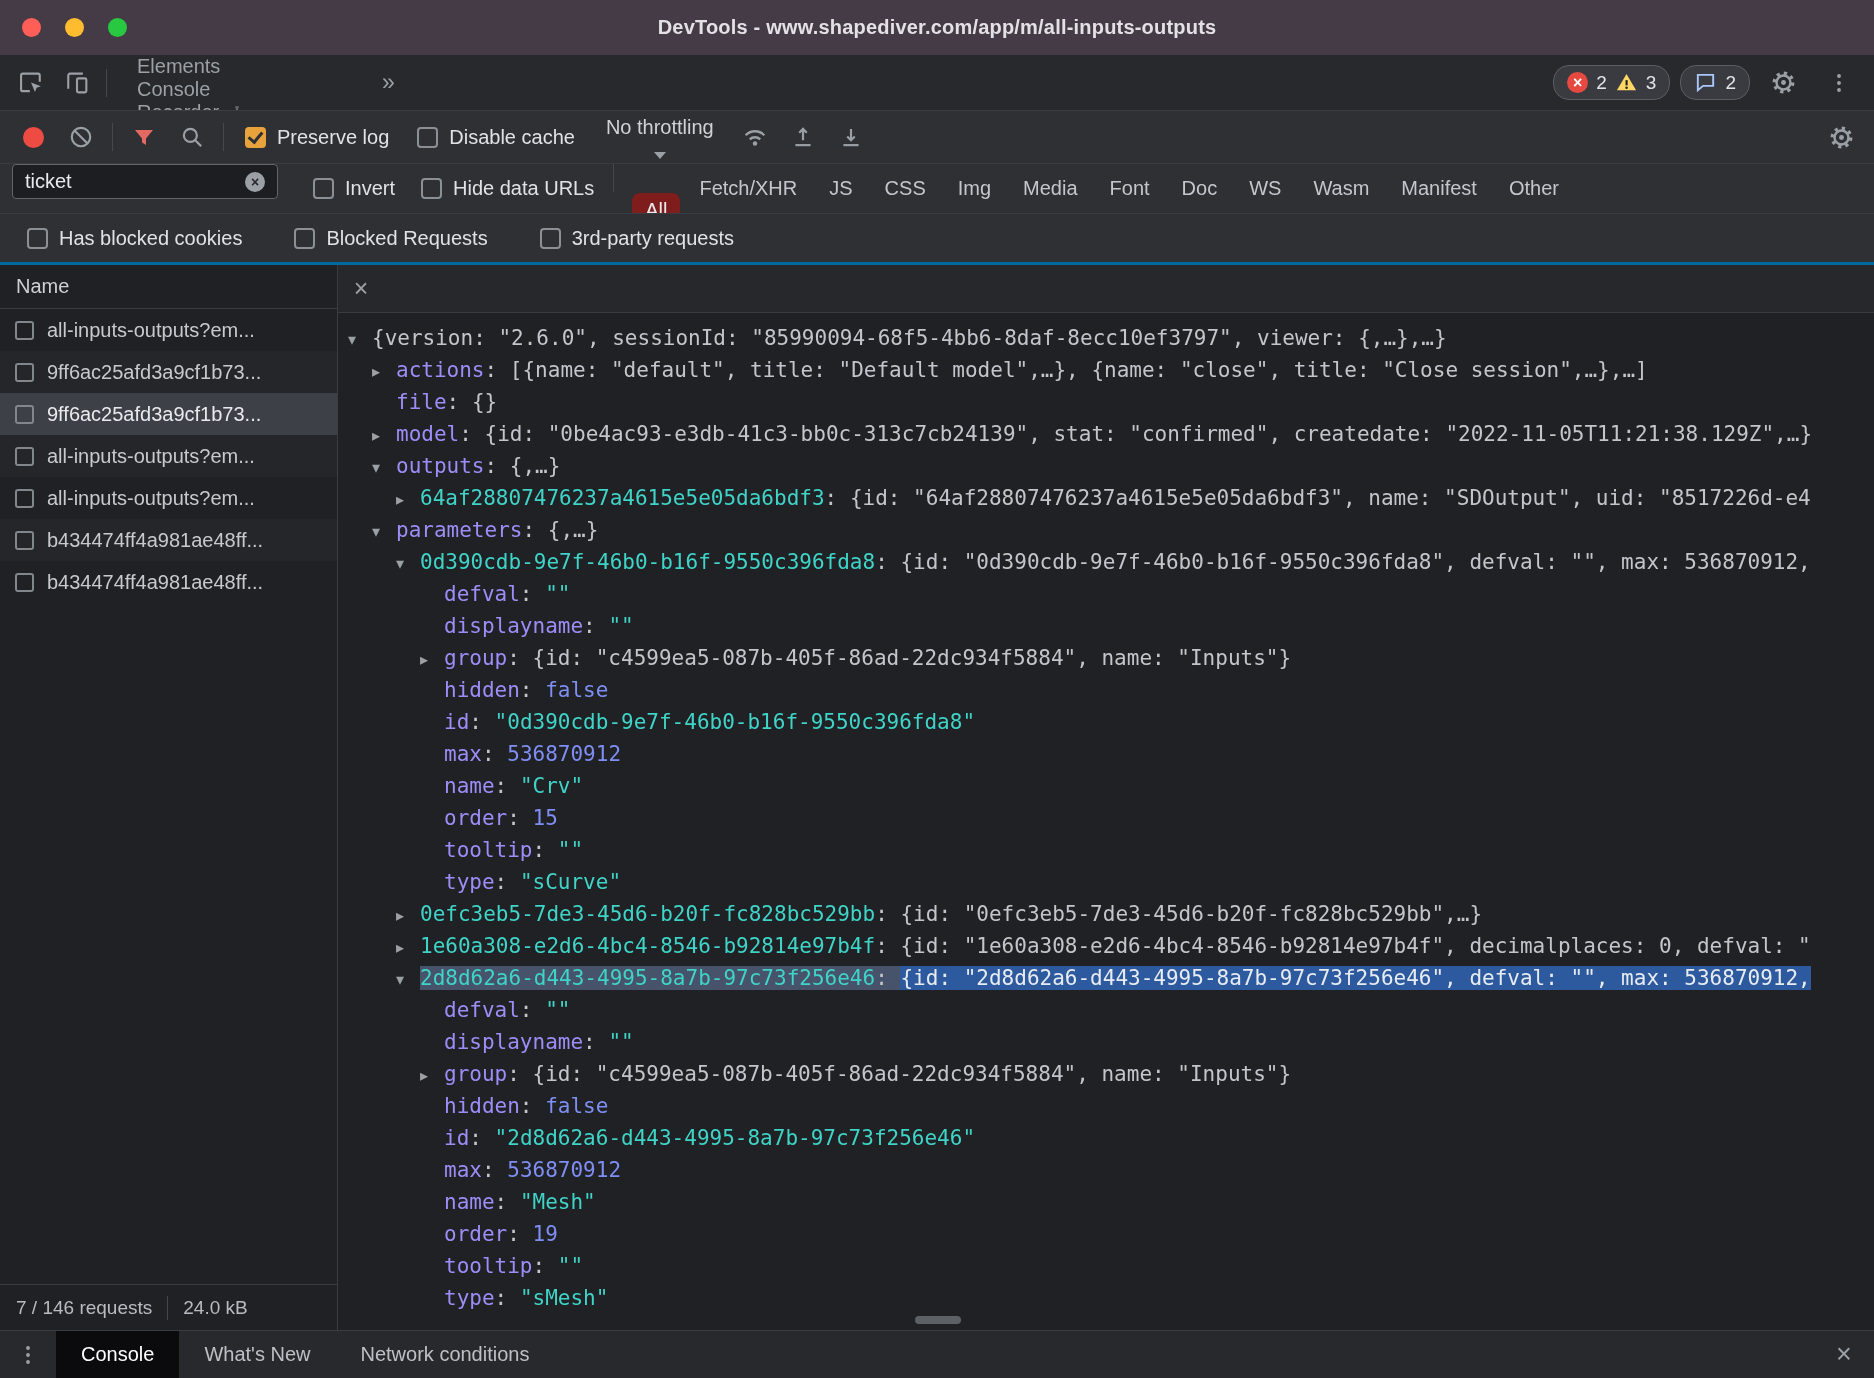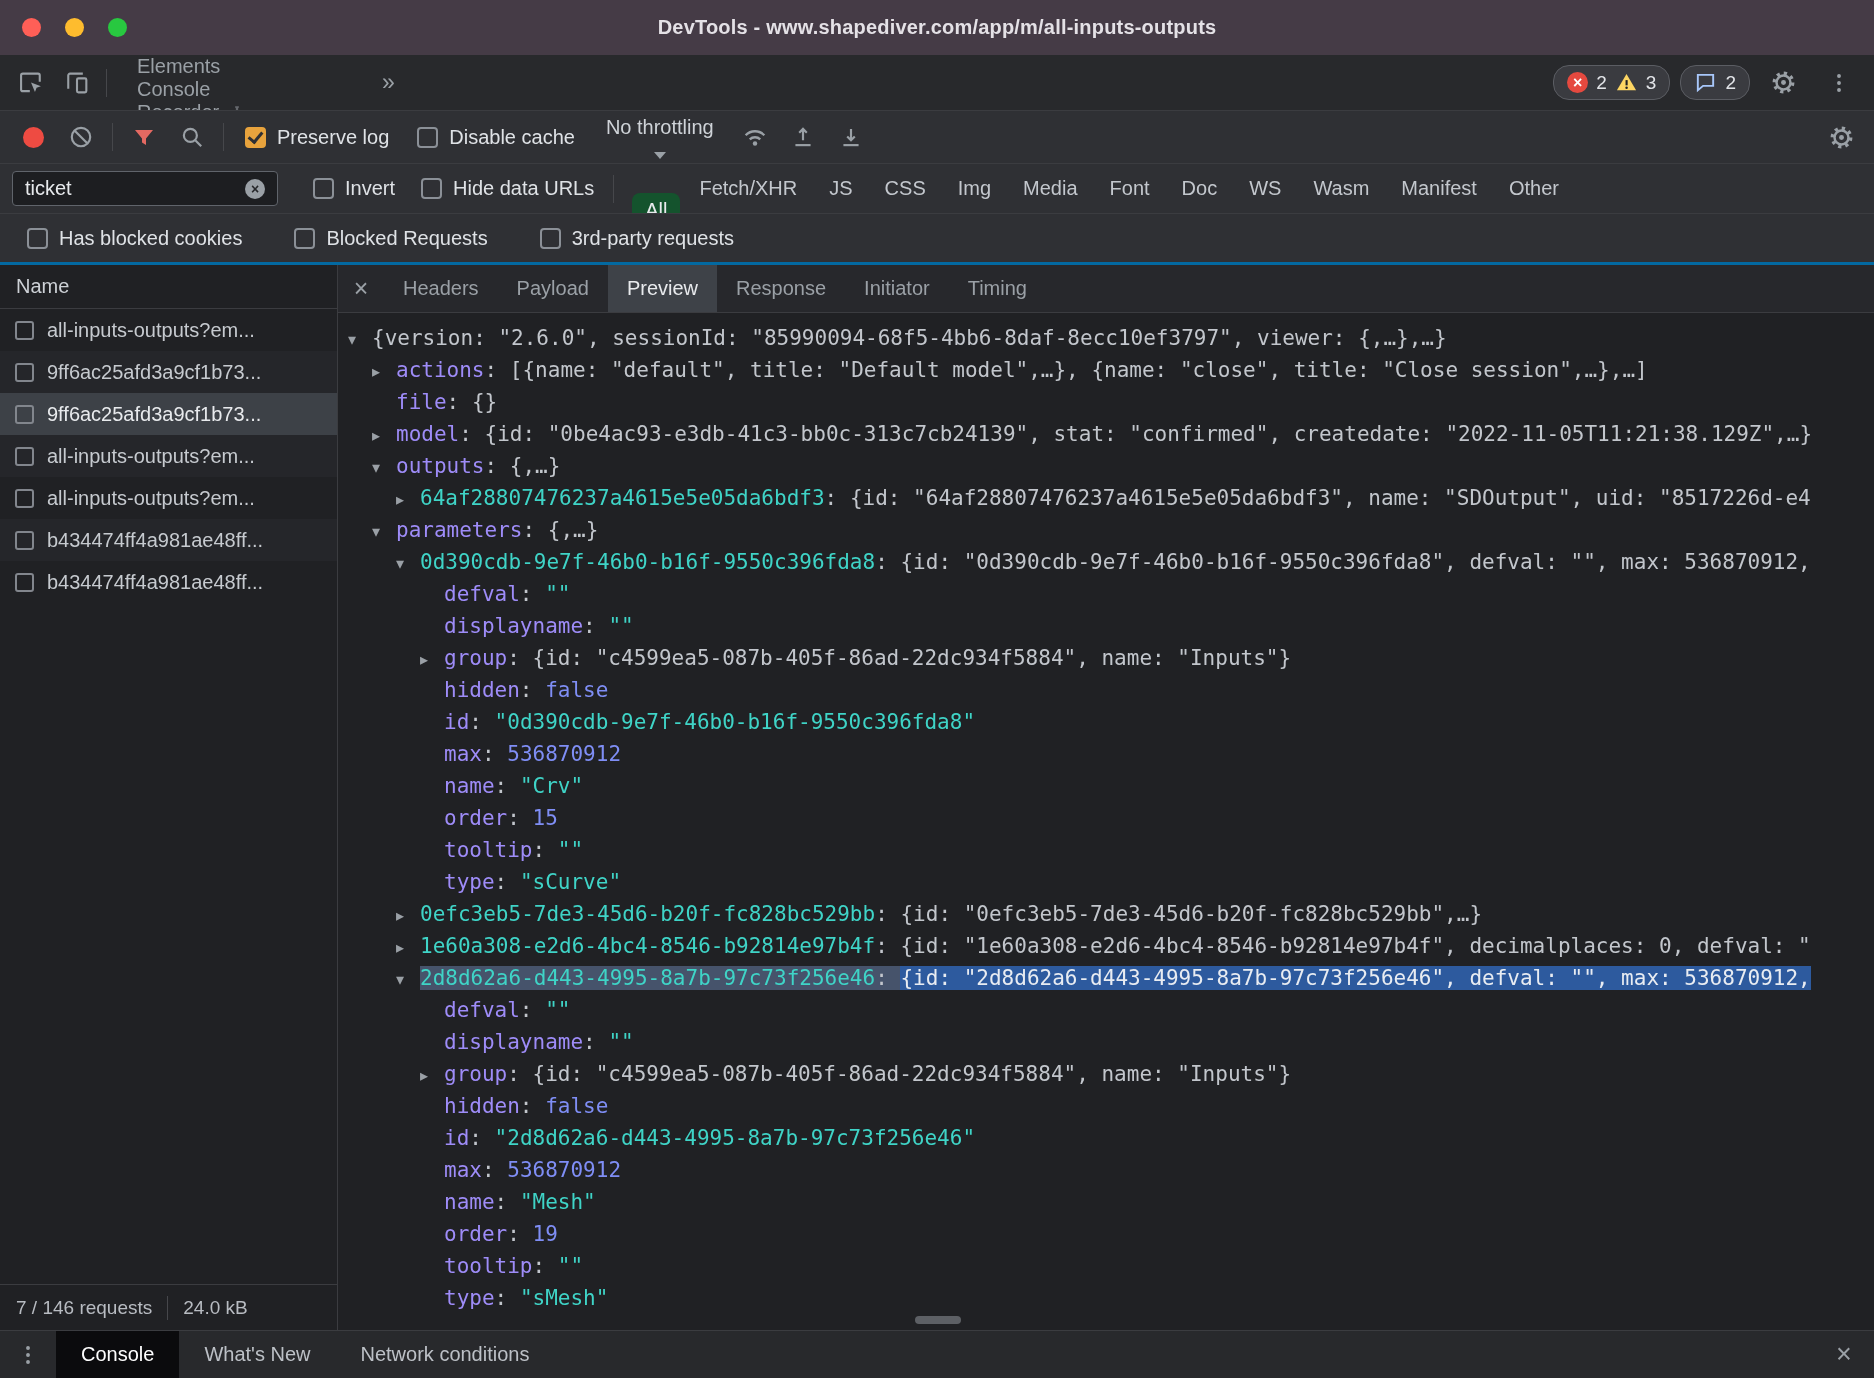--- a/index.html
+++ b/index.html
@@ -33,27 +33,27 @@
   .funnel-path { fill: var(--funnel-red, #e46962); }
   .cb-item { display: flex; align-items: center; gap: 11px; padding: 0 13px; font-size: 20px; color: #dfe2e6; white-space: nowrap; }
   .checkbox { width: 21px; height: 21px; border: 2.5px solid #8b9097; border-radius: 4px; flex: 0 0 auto; display: flex; align-items: center; justify-content: center; background: transparent; }
   .checkbox.checked { background: var(--checkbox-accent, #e8a33d); border-color: var(--checkbox-accent, #e8a33d); }
   .checkbox.checked::after { content: ""; width: 6px; height: 11px; border: solid #2f3034; border-width: 0 3px 3px 0; transform: rotate(40deg); margin-top: -3px; }
   .throttle { display: flex; align-items: center; gap: 13px; padding: 0 16px; font-size: 20px; color: #cfd3d8; white-space: nowrap; flex-direction: column; }
   .caret { width: 0; height: 0; border-left: 6px solid transparent; border-right: 6px solid transparent; border-top: 7px solid #9aa0a6; }
   .flex-spacer { flex: 1; }
 
   
-  .filter-row { height: 50px; flex: 0 0 50px; background: #2f3034; border-top: 1px solid #3b3c40; display: flex; align-items: center; padding: 0 12px; }
+  .filter-row { height: 50px; flex: 0 0 50px; background: #2f3034; border-top: 1px solid #3b3c40; display: flex; padding: 0 12px; }
   .filter-input { width: 266px; height: 35px; background: #1d1e21; border: 1px solid #60646b; border-radius: 4px; display: flex; align-items: center; padding: 0 12px; margin-right: 22px; flex: 0 0 266px; }
   .filter-text { font-size: 20px; color: #e8eaed; }
   .clear-circle { margin-left: auto; width: 20px; height: 20px; border-radius: 50%; background: #9aa0a6; color: #26272a; font-size: 14px; font-weight: 700; display: flex; align-items: center; justify-content: center; }
   .chips { display: flex; align-items: center; gap: 6px; margin-left: 12px; }
   .chip { font-size: 20px; color: #c3c7cd; padding: 6px 13px; border-radius: 8px; white-space: nowrap; }
-  .chip.selected { background: #14532d; color: #e8eaed; margin-top: 44px; }
+  .chip.selected { background: #7f1d1d; color: #e8eaed; margin-top: 44px; }
   .filter-row2 { height: 49px; flex: 0 0 49px; background: #2f3034; border-top: 1px solid #3b3c40; display: flex; align-items: center; padding: 0 14px; gap: 26px; }
 
   
   .content { flex: 1; display: flex; min-height: 0; border-top: 3px solid #0369a1; }
   .left-panel { width: 338px; flex: 0 0 338px; border-right: 1px solid #3b3c40; display: flex; flex-direction: column; background: #202124; }
   .name-header { height: 44px; flex: 0 0 44px; display: flex; align-items: center; padding: 0 16px; font-size: 20px; color: #cdd1d6; border-bottom: 1px solid #3b3c40; }
   .request-list { flex: 1; overflow: hidden; }
   .request-row { height: 42px; display: flex; align-items: center; gap: 13px; padding: 0 15px; font-size: 20px; color: #c6cacf; white-space: nowrap; overflow: hidden; }
   .request-row:nth-child(even) { background: #25262a; }
   .request-row.selected { background: #3d4147; color: #e8eaed; }
@@ -334,28 +334,20 @@
       <div class="summary-bar">
         <span>7 / 146 requests</span>
         <span class="sum-sep"></span>
         <span>24.0 kB</span>
       </div>
     </div>
 
     <div class="right-panel">
       <div class="preview-tabs">
         <span class="pclose">×</span>
-        <div class="drawer-tabs" id="preview-tabs-list" style="display:flex;height:100%;">
-            <div class="ptab">Headers</div>
-            <div class="ptab">Payload</div>
-            <div class="ptab selected">Preview</div>
-            <div class="ptab">Response</div>
-            <div class="ptab">Initiator</div>
-            <div class="ptab">Timing</div>
-          </div>
       </div>
       <div class="tree" id="json-tree">
         <div class="hscroll-thumb"></div>
       <div class="tree-line" style="padding-left: 10px;"><span class="arrow">▾</span><span class="line-content"><span class="tk-prev">{version: "2.6.0", sessionId: "85990094-68f5-4bb6-8daf-8ecc10ef3797", viewer: {,…},…}</span></span></div>
           <div class="tree-line" style="padding-left: 34px;"><span class="arrow">▸</span><span class="line-content"><span class="tk-key">actions</span><span class="tk-plain">: </span><span class="tk-prev">[{name: "default", title: "Default model",…}, {name: "close", title: "Close session",…},…]</span></span></div>
           <div class="tree-line" style="padding-left: 34px;"><span class="arrow"></span><span class="line-content"><span class="tk-key">file</span><span class="tk-plain">: </span><span class="tk-prev">{}</span></span></div>
           <div class="tree-line" style="padding-left: 34px;"><span class="arrow">▸</span><span class="line-content"><span class="tk-key">model</span><span class="tk-plain">: </span><span class="tk-prev">{id: "0be4ac93-e3db-41c3-bb0c-313c7cb24139", stat: "confirmed", createdate: "2022-11-05T11:21:38.129Z",…}</span></span></div>
           <div class="tree-line" style="padding-left: 34px;"><span class="arrow">▾</span><span class="line-content"><span class="tk-key">outputs</span><span class="tk-plain">: </span><span class="tk-prev">{,…}</span></span></div>
           <div class="tree-line" style="padding-left: 58px;"><span class="arrow">▸</span><span class="line-content"><span class="tk-gkey">64af28807476237a4615e5e05da6bdf3</span><span class="tk-plain">: </span><span class="tk-prev">{id: "64af28807476237a4615e5e05da6bdf3", name: "SDOutput", uid: "8517226d-e4</span></span></div>
           <div class="tree-line" style="padding-left: 34px;"><span class="arrow">▾</span><span class="line-content"><span class="tk-key">parameters</span><span class="tk-plain">: </span><span class="tk-prev">{,…}</span></span></div>

